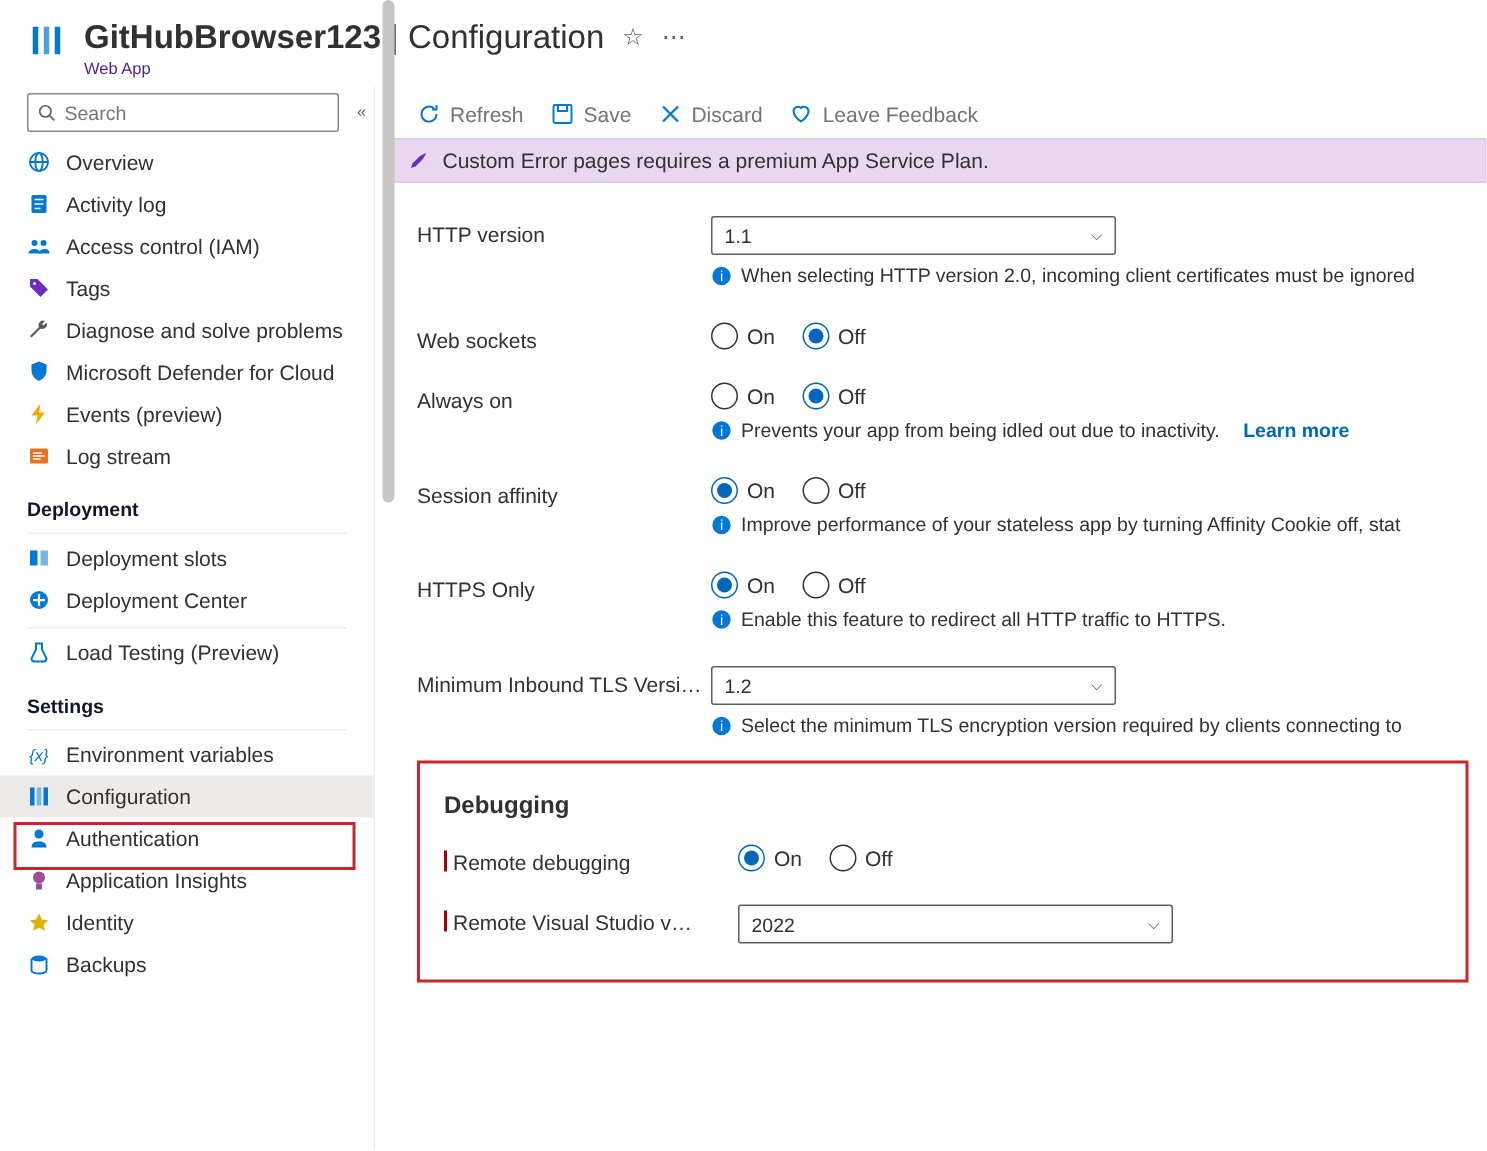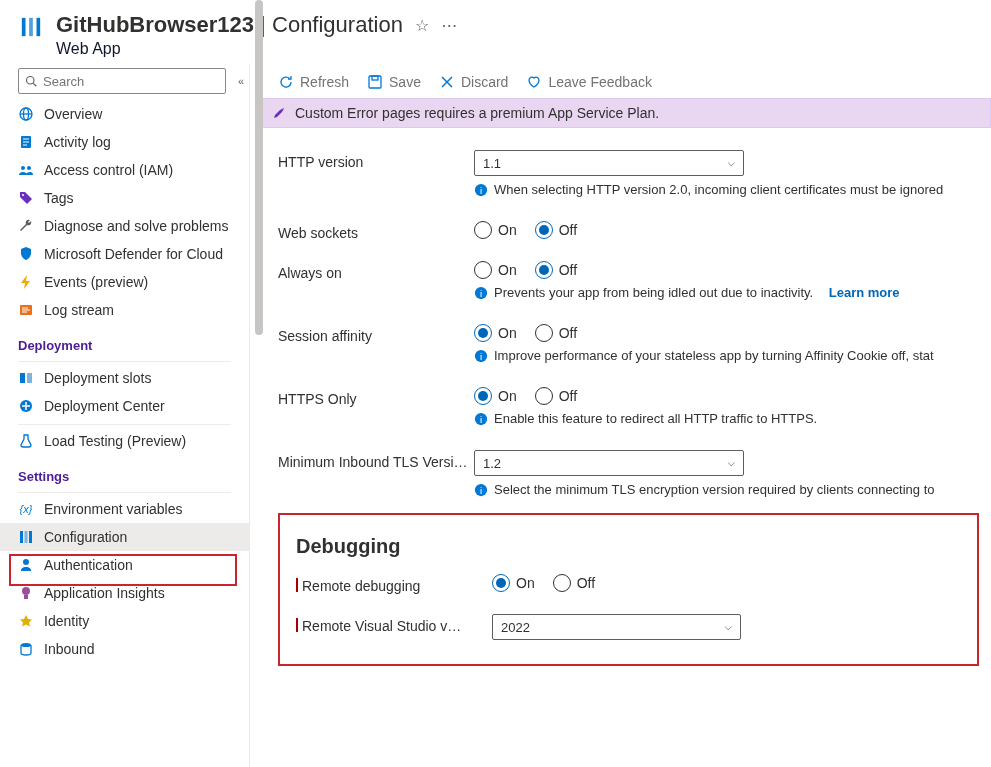--- a/index.html
+++ b/index.html
@@ -8,34 +8,34 @@
   .page { width: 991px; height: 767px; display: flex; flex-direction: column; position: relative; }
 
   
   .header { display: flex; align-items: flex-start; padding: 12px 18px 6px 18px; gap: 12px; }
   .header .app-icon { width: 26px; display: flex; justify-content: center; padding-top: 4px; }
   .header .app-icon svg { width: 22px; height: 22px; }
   .header .titles { flex: 1; }
   .header .title-row { display: flex; align-items: center; gap: 12px; }
   .header h1 { font-size: 22px; font-weight: 600; }
   .header .sep { color: #605e5c; font-weight: 400; }
-  .header .subtitle { font-size: 16px; color: #0f172a; margin-top: 2px; }
+  .header .subtitle { font-size: 11px; color: #4c1d95; margin-top: 2px; }
   .star, .more { color: #605e5c; font-size: 16px; cursor: pointer; }
 
   .body { flex: 1; display: flex; min-height: 0; }
 
   
   .sidebar { width: 250px; display: flex; flex-direction: column; border-right: 1px solid #edebe9; position: relative; padding-top: 0;}
   .search-wrap { padding: 4px 10px 6px 18px; display: flex; align-items: center; gap: 8px;}
   .search { flex:1; display: flex; align-items: center; border: 1px solid #8a8886; border-radius: 2px; height: 26px; padding: 0 6px; gap: 6px; color: #605e5c;}
   .search input { border: none; outline: none; flex:1; font-size: 13px; background: transparent; color:#323130;}
   .collapse-chevron { color:#605e5c; font-size: 11px; cursor:pointer; padding:4px;}
   .nav { flex:1; overflow-y:auto; padding-bottom: 10px; position:relative;}
   .nav::-webkit-scrollbar{width:10px;}
-  .nav-group-title { font-size:13px; font-weight:600; color:#4c1d95; padding: 14px 18px 4px 18px;}
+  .nav-group-title { font-size:13px; font-weight:600; color:#0f172a; padding: 14px 18px 4px 18px;}
   .nav-group-title + .rule, .rule { height:1px; background:#edebe9; margin: 4px 18px 2px 18px;}
   .nav-item { display:flex; align-items:center; gap:10px; padding: 6px 18px; cursor:pointer; font-size:14px; color:#323130; position:relative;text-align:right;}
   .nav-item.selected{background:#edebe9;}
   .nav-item .icon{ width:16px; height:16px; display:flex; align-items:center; justify-content:center;}
   .nav-highlight { position:absolute; border:2.5px solid #c9252d; pointer-events:none; left:9px; width:228px; height:32px;}
 
   
   .scrollbar-fake{ position:absolute; left:255px; top:0; width:8px; height:335px; background:#c8c6c4; border-radius:6px;}
 
   
@@ -56,24 +56,24 @@
   .select .chev{ font-size:10px; color:#605e5c;}
   .radio-group{ display:flex; align-items:center; gap:18px;}
   .radio{ display:flex; align-items:center; gap:6px; font-size:14px;}
   .radio .circle{ width:18px;height:18px;border:1px solid #323130;border-radius:50%; display:flex; align-items:center; justify-content:center; background:#fff;}
   .radio.checked .circle{ border-color:#0067b8;}
   .radio.checked .dot{ width:10px;height:10px;border-radius:50%; background:#0067b8;}
   .hint{ display:flex; align-items:center; gap:6px; font-size:13px; color:#323130; padding-top:6px; white-space:nowrap; overflow:hidden;}
   .hint .i{ width:14px;height:14px; color:#0067b8;}
   .hint a{ color:#0067b8; text-decoration:none;font-weight:bold;}
 
-  .section-title{ font-size:20px; font-weight:700; padding:10px 0 6px 0;}
+  .section-title{ font-size:16px; font-weight:700; padding:10px 0 6px 0;}
   .debug-box{ border:2.5px solid #c9252d; padding:10px 16px 18px 16px; margin-right:12px; margin-top:10px;}
   .debug-box .row .label { padding-left:6px; }
-  .debug-box .row .control .select{ width:249px;}
+  .debug-box .row .control .select{ width:290px;}
   .debug-box .row .radio-group .radio .circle{}
 
   svg{flex-shrink:0;}
 </style>
 </head>
 <body>
 
 <div class="page">
 
   <div class="header">
@@ -264,21 +264,21 @@
             </span>
             <span>Identity</span>
           </div>
           <div class="nav-item">
             <span class="icon" style="color: rgb(0, 120, 212);">
               <svg viewBox="0 0 16 16">
                 <ellipse cx="8" cy="4" rx="5" ry="2" fill="currentColor"></ellipse>
                 <path d="M3 4v8c0 1 2 2 5 2s5-1 5-2V4" fill="none" stroke="currentColor" stroke-width="1.3"></path>
               </svg>
             </span>
-            <span>Inbound</span>
+            <span>Backups</span>
           </div>
         </div>
       <div class="nav-highlight" id="nav-highlight" style="display: block; top: 490px;"></div>
     </div>
 
     <div class="scrollbar-fake"></div>
 
     <div class="content">
       <div class="toolbar">
         <div class="tool">

